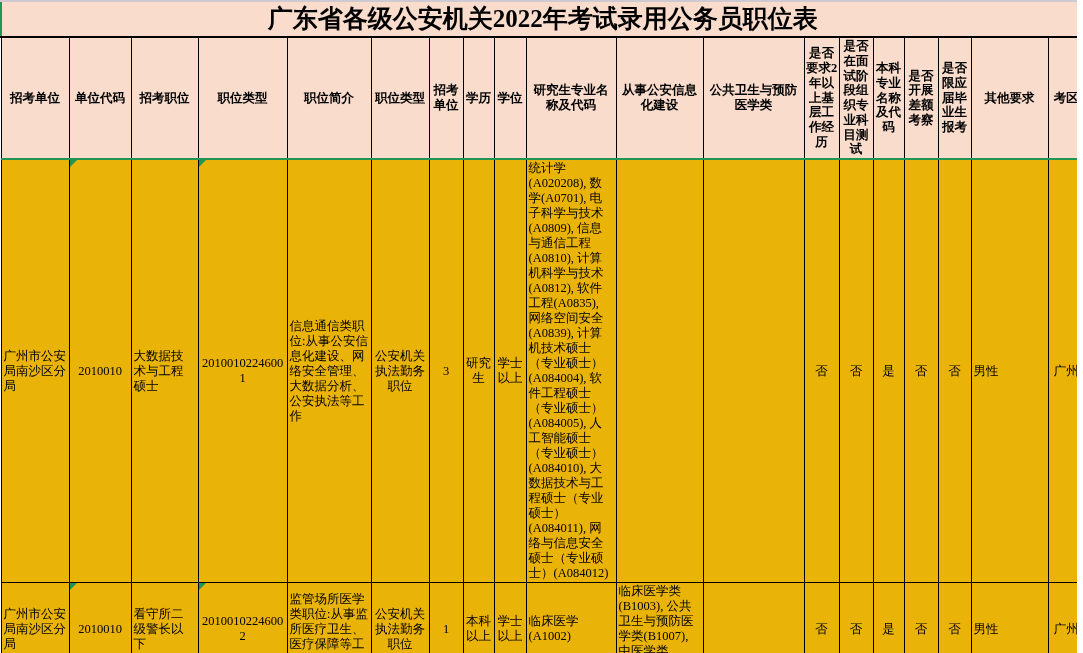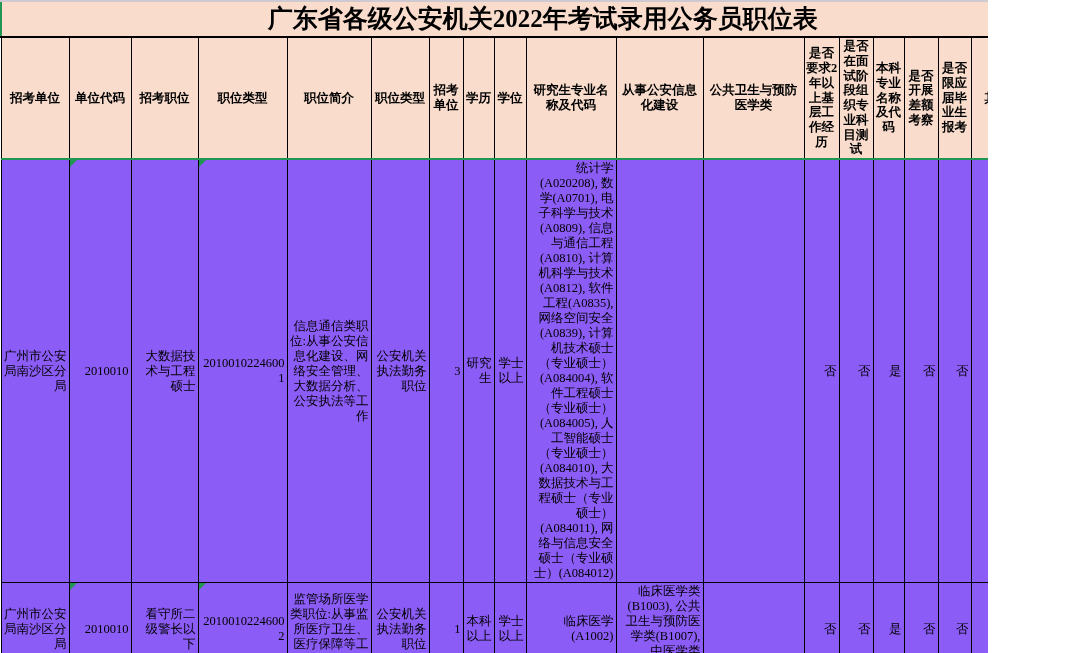--- a/index.html
+++ b/index.html
@@ -1,20 +1,20 @@
 <!DOCTYPE html>
 <html><head>
 <meta charset="utf-8">
 <style>
   * { box-sizing: border-box; margin: 0; padding: 0; }
   html, body { margin: 0; background: #ffffff; }
   body { font-family: "Liberation Serif", "DejaVu Serif", serif; }
   .sheet {
     position: relative;
-    width: 988px;
+    width: 1077px;
     height: 653px;
     overflow: hidden;
     background: #ffffff;
   }
   table.jobs {
     border-collapse: collapse;
     table-layout: fixed;
     width: 1083px;
   }
   table.jobs td {
@@ -45,21 +45,21 @@
   tr.header-row td {
     background: #f9dccc;
     font-weight: bold;
     text-align: center;
     font-size: 12.5px;
     line-height: 1.18;
     border-bottom: 2px solid #219653;
     padding: 1px;
   }
   
-  tr.data-row td { background: #8b5cf6; text-align: right; }
+  tr.data-row td { background: #eab308; }
   tr.row-1 { height: 406px; }
   tr.row-2 { height: 89px; }
   td.c-left { text-align: left; }
   td.c-center { text-align: center; }
   td.code { padding: 0 1px; font-size: 12px; }
   td.majors { font-size: 12.5px; line-height: 1.18; padding: 1px 2px; }
   td.flagged { position: relative; }
   .flag-tri {
     position: absolute;
     top: 0; left: 0;

